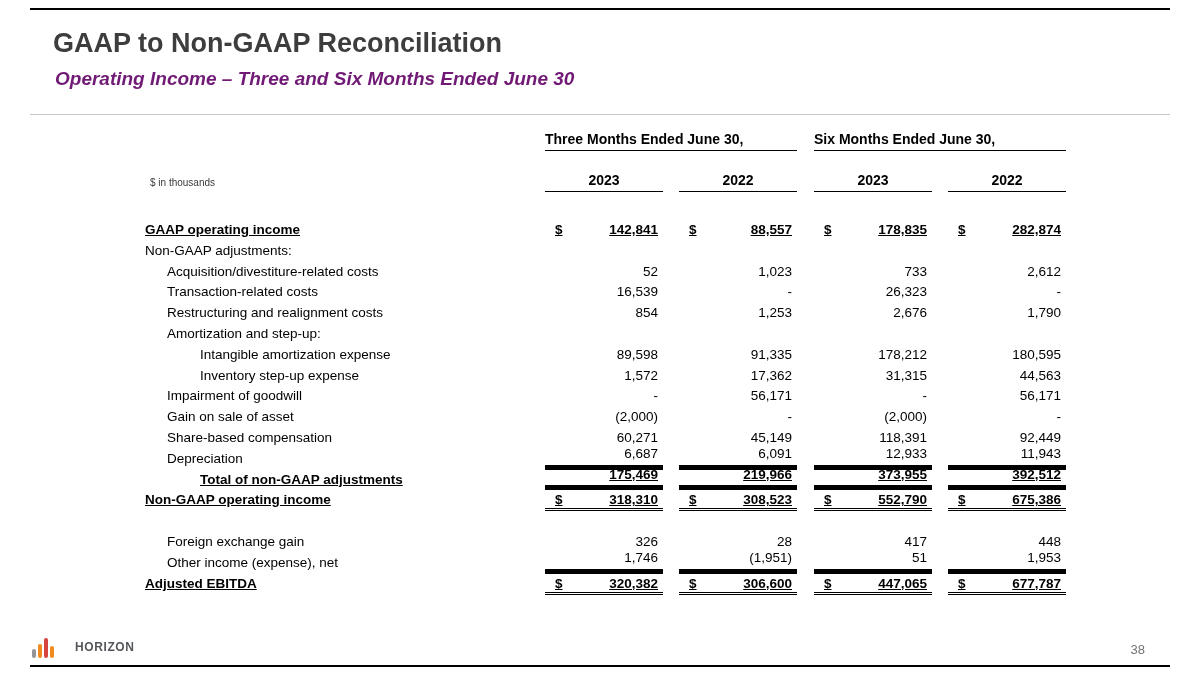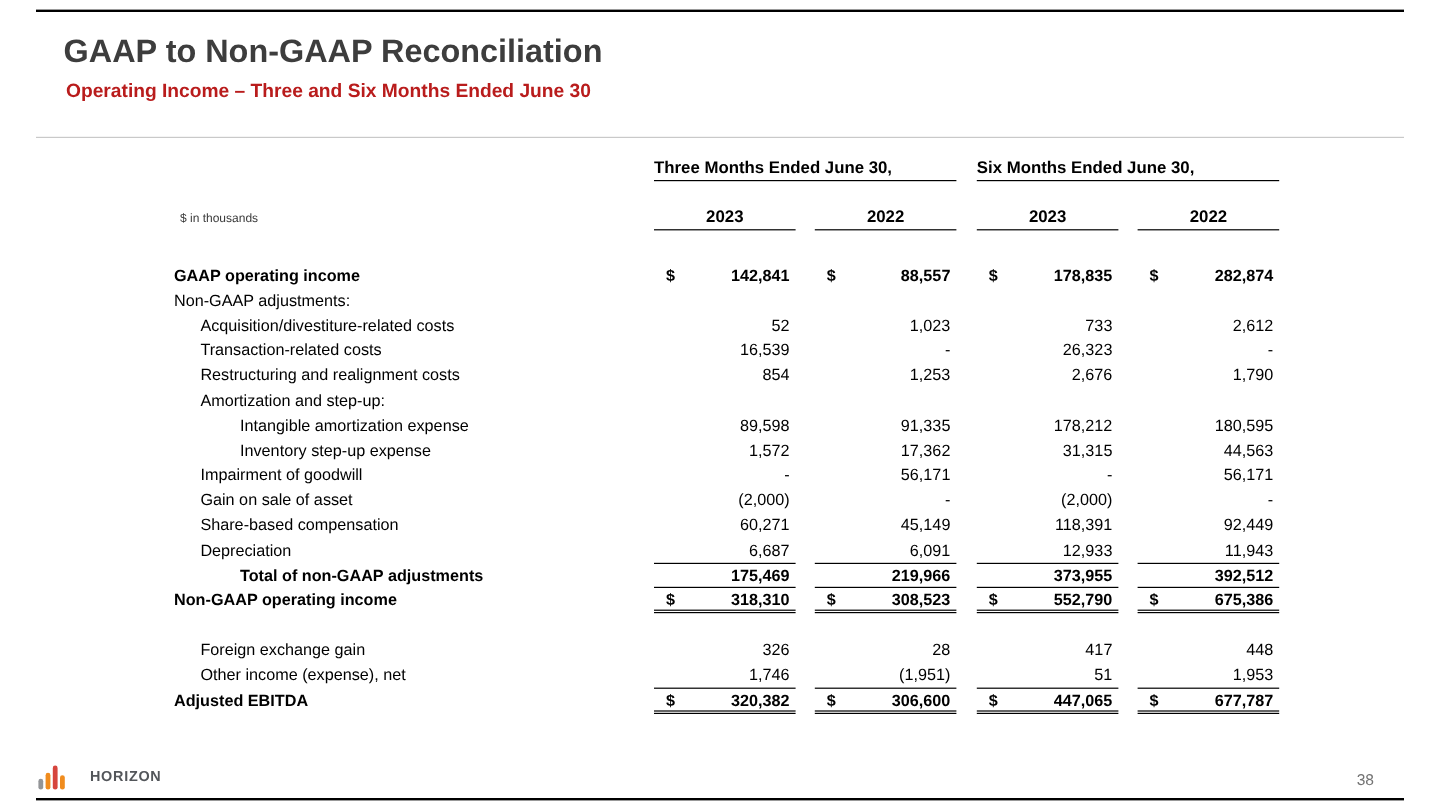--- a/index.html
+++ b/index.html
@@ -7,42 +7,42 @@
   body {
     position: relative;
     background: #ffffff;
     font-family: "Liberation Sans", sans-serif;
     color: #000;
     overflow: hidden;
   }
   .top-rule    { position:absolute; left:30px; width:1140px; top:8px;  height:2px; background:#000; }
   .bottom-rule { position:absolute; left:30px; width:1140px; top:665px; height:2px; background:#000; }
   .title    { position:absolute; left:53px; top:28px; font-size:27px; color:#3d3d3d; }
-  .subtitle { position:absolute; left:55px; top:68px; font-size:16px; color:#b91c1c; }
+  .subtitle { position:absolute; left:55px; top:68px; font-size:19px; font-style:italic; color:#701a75; }
   .divider  { position:absolute; left:30px; width:1140px; top:114px; height:1px; background:#c9c9c9; }
 
   .table { position:absolute; left:145px; top:131px; width:921px; font-size:13.5px; }
   .thead-groups, .thead-years, .trow { display:flex; align-items:flex-end; }
   .lbl  { width:400px; flex:0 0 400px; white-space:nowrap; }
   .ghdr { width:252px; flex:0 0 252px; font-weight:bold; font-size:14px;
           border-bottom:1px solid #000; padding-bottom:3px; }
   .ggap { width:17px; flex:0 0 17px; }
   .yhdr { width:118px; flex:0 0 118px; text-align:center; font-weight:bold; font-size:14px;
           border-bottom:1px solid #000; padding-bottom:3px; margin-top:21px; }
   .m16 { margin-left:16px; } .m17 { margin-left:17px; }
   .units { font-size:10px; color:#3a3a3a; padding-left:5px; padding-bottom:4px; }
 
   #table-rows { margin-top:28px; }
   .trow { height:20.8px; line-height:20.8px; align-items:center; }
   .trow.spacer { height:21px; }
-  .trow.bold { font-weight:bold; }
+  .trow.bold { font-weight:bold;text-decoration:underline; }
   .grp { width:118px; flex:0 0 118px; display:flex; justify-content:space-between;
          padding:0 5px 0 10px; height:20.8px; line-height:20.8px; }
   .grp.m16 { margin-left:16px; } .grp.m17 { margin-left:17px; }
-  .grp.u1 { border-bottom:1px solid #000000; }
+  .grp.u1 { border-bottom:5px solid #000000;align-items:flex-end; }
   .grp.u2 { border-bottom:3px double #000; }
   .dol { text-align:left; }
   .val { text-align:right; flex:1; }
   .ind0 { padding-left:0; } .ind1 { padding-left:22px; } .ind2 { padding-left:55px; }
 
   .footer-logo { position:absolute; left:32px; top:636px; display:flex; align-items:center; gap:21px; }
   .logo-bars { display:flex; align-items:flex-end; gap:2px; height:22px; }
   .logo-bars i { display:block; width:4px; border-radius:2px; }
   .logo-text { font-size:12px; font-weight:bold; letter-spacing:0.6px; color:#53565a; }
   .page-number { position:absolute; right:55px; top:642px; font-size:13px; color:#737373; }

